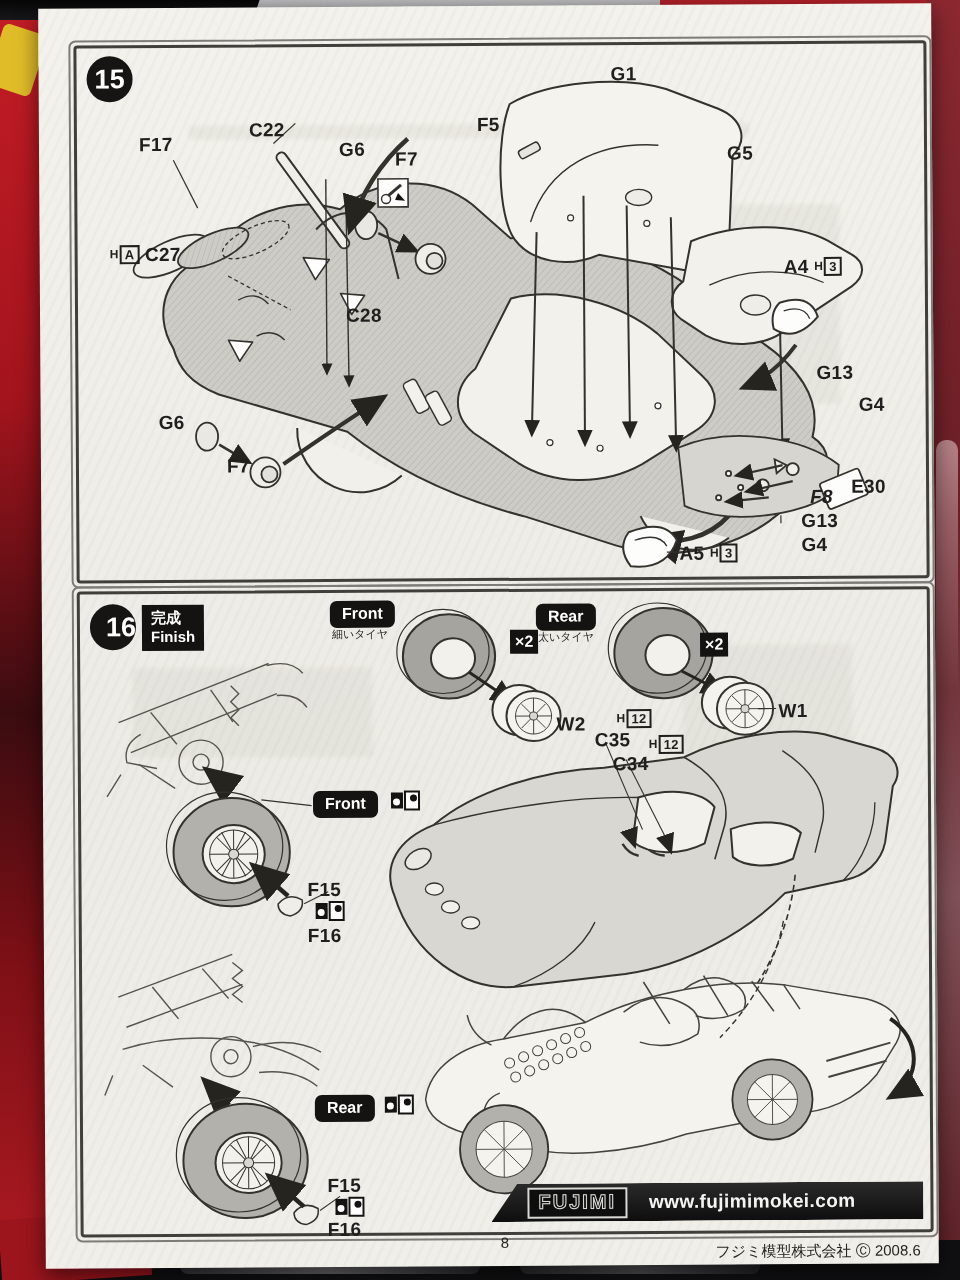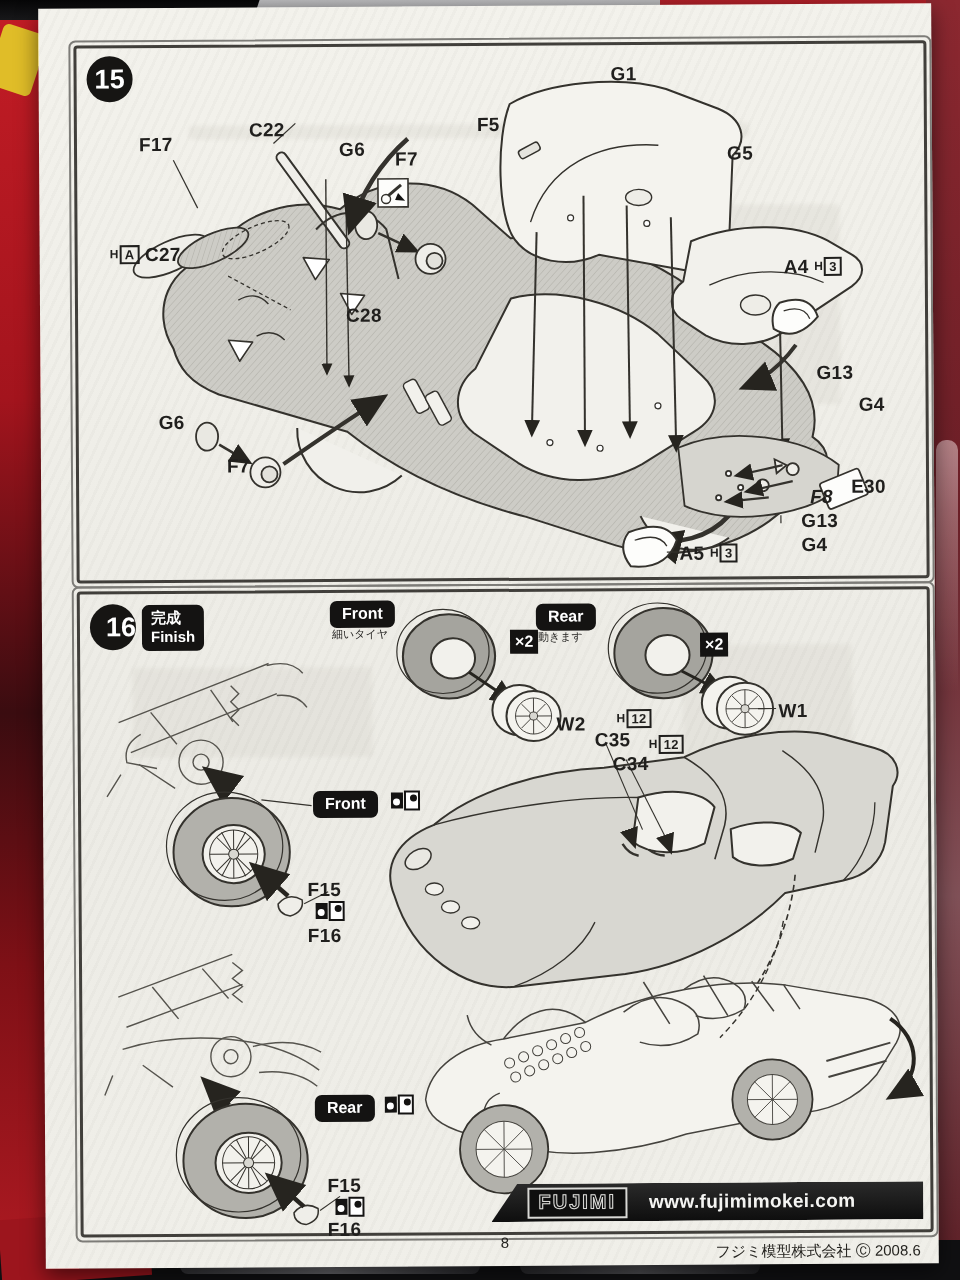--- a/index.html
+++ b/index.html
@@ -34,21 +34,21 @@
                font-weight:bold;font-size:27px;line-height:46px;text-align:center;z-index:5;}
   .lbl{position:absolute;font-weight:bold;font-size:19px;color:#201f1d;white-space:nowrap;z-index:4;letter-spacing:.3px;}
   .hpfx{font-size:12px;font-weight:bold;vertical-align:3px;margin-right:1px;}
   .pbox{display:inline-block;border:2px solid #201f1d;font-size:13px;line-height:1;padding:1px 3px;font-weight:bold;vertical-align:2px;}
   .jp-sm{position:absolute;font-size:11px;color:#201f1d;z-index:4;white-space:nowrap;}
 
   .pill{position:absolute;background:#141312;color:#fff;font-weight:bold;font-size:16px;line-height:1;
         padding:5px 12px 6px;border-radius:7px;z-index:5;}
   .x2{position:absolute;background:#141312;color:#fff;font-weight:bold;font-size:16px;line-height:1;
       padding:4px 5px;z-index:5;}
-  .finish{position:absolute;background:#141312;color:#fff;border-radius:7px;padding:4px 9px;z-index:5;
+  .finish{position:absolute;background:#141312;color:#fff;border-radius:0;padding:4px 9px;z-index:5;
           font-weight:bold;font-size:15px;line-height:1.25;}
   .mk{position:absolute;display:inline-flex;z-index:5;}
   .mk i{display:block;width:12px;height:16px;position:relative;}
   .mk .a{background:#141312;}
   .mk .a::after{content:"";position:absolute;left:2px;bottom:3px;width:7px;height:7px;border-radius:50%;background:#fff;}
   .mk .b{background:#fff;border:2px solid #141312;margin-left:1px;margin-top:-2px;}
   .mk .b::after{content:"";position:absolute;right:1px;top:2px;width:7px;height:7px;border-radius:50%;background:#141312;}
 
   .note-box{position:absolute;background:#fdfdfb;border:1px solid #cfcec8;padding:3px 6px 4px;z-index:5;
             box-shadow:0 0 0 1px rgba(255,255,255,.6);}
@@ -264,21 +264,21 @@
           <span>完成</span><br>
           <span>Finish</span>
         </div>
 
         <div class="pill" style="left:250px;top:8px;">Front</div>
         <div class="jp-sm" style="left:252px;top:34px;">細いタイヤ</div>
         <div class="x2" style="left:430px;top:38px;">×2</div>
         <div class="lbl" style="left:476px;top:122px;">W2</div>
 
         <div class="pill" style="left:456px;top:12px;">Rear</div>
-        <div class="jp-sm" style="left:458px;top:38px;">動きます</div>
+        <div class="jp-sm" style="left:458px;top:38px;">太いタイヤ</div>
         <div class="x2" style="left:620px;top:42px;">×2</div>
         <div class="lbl" style="left:698px;top:110px;text-align:right;">W1</div>
 
         <div class="lbl" style="left:536px;top:118px;font-size:15px;">
           <span class="hpfx">H</span><span class="pbox">12</span>
         </div>
         <div class="lbl" style="left:514px;top:138px;">C35</div>
         <div class="lbl" style="left:568px;top:144px;font-size:15px;">
           <span class="hpfx">H</span><span class="pbox">12</span>
         </div>

